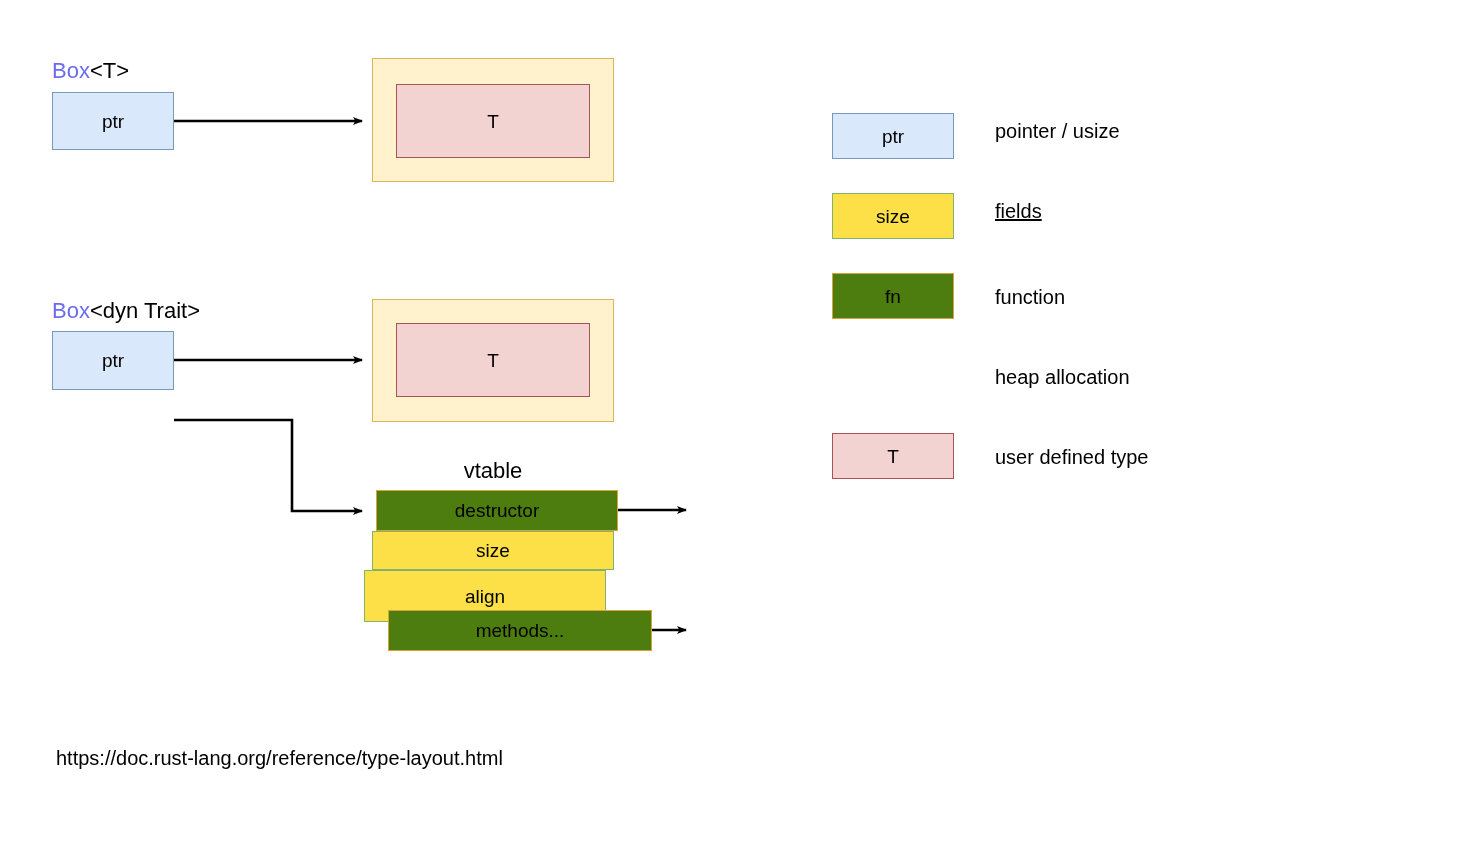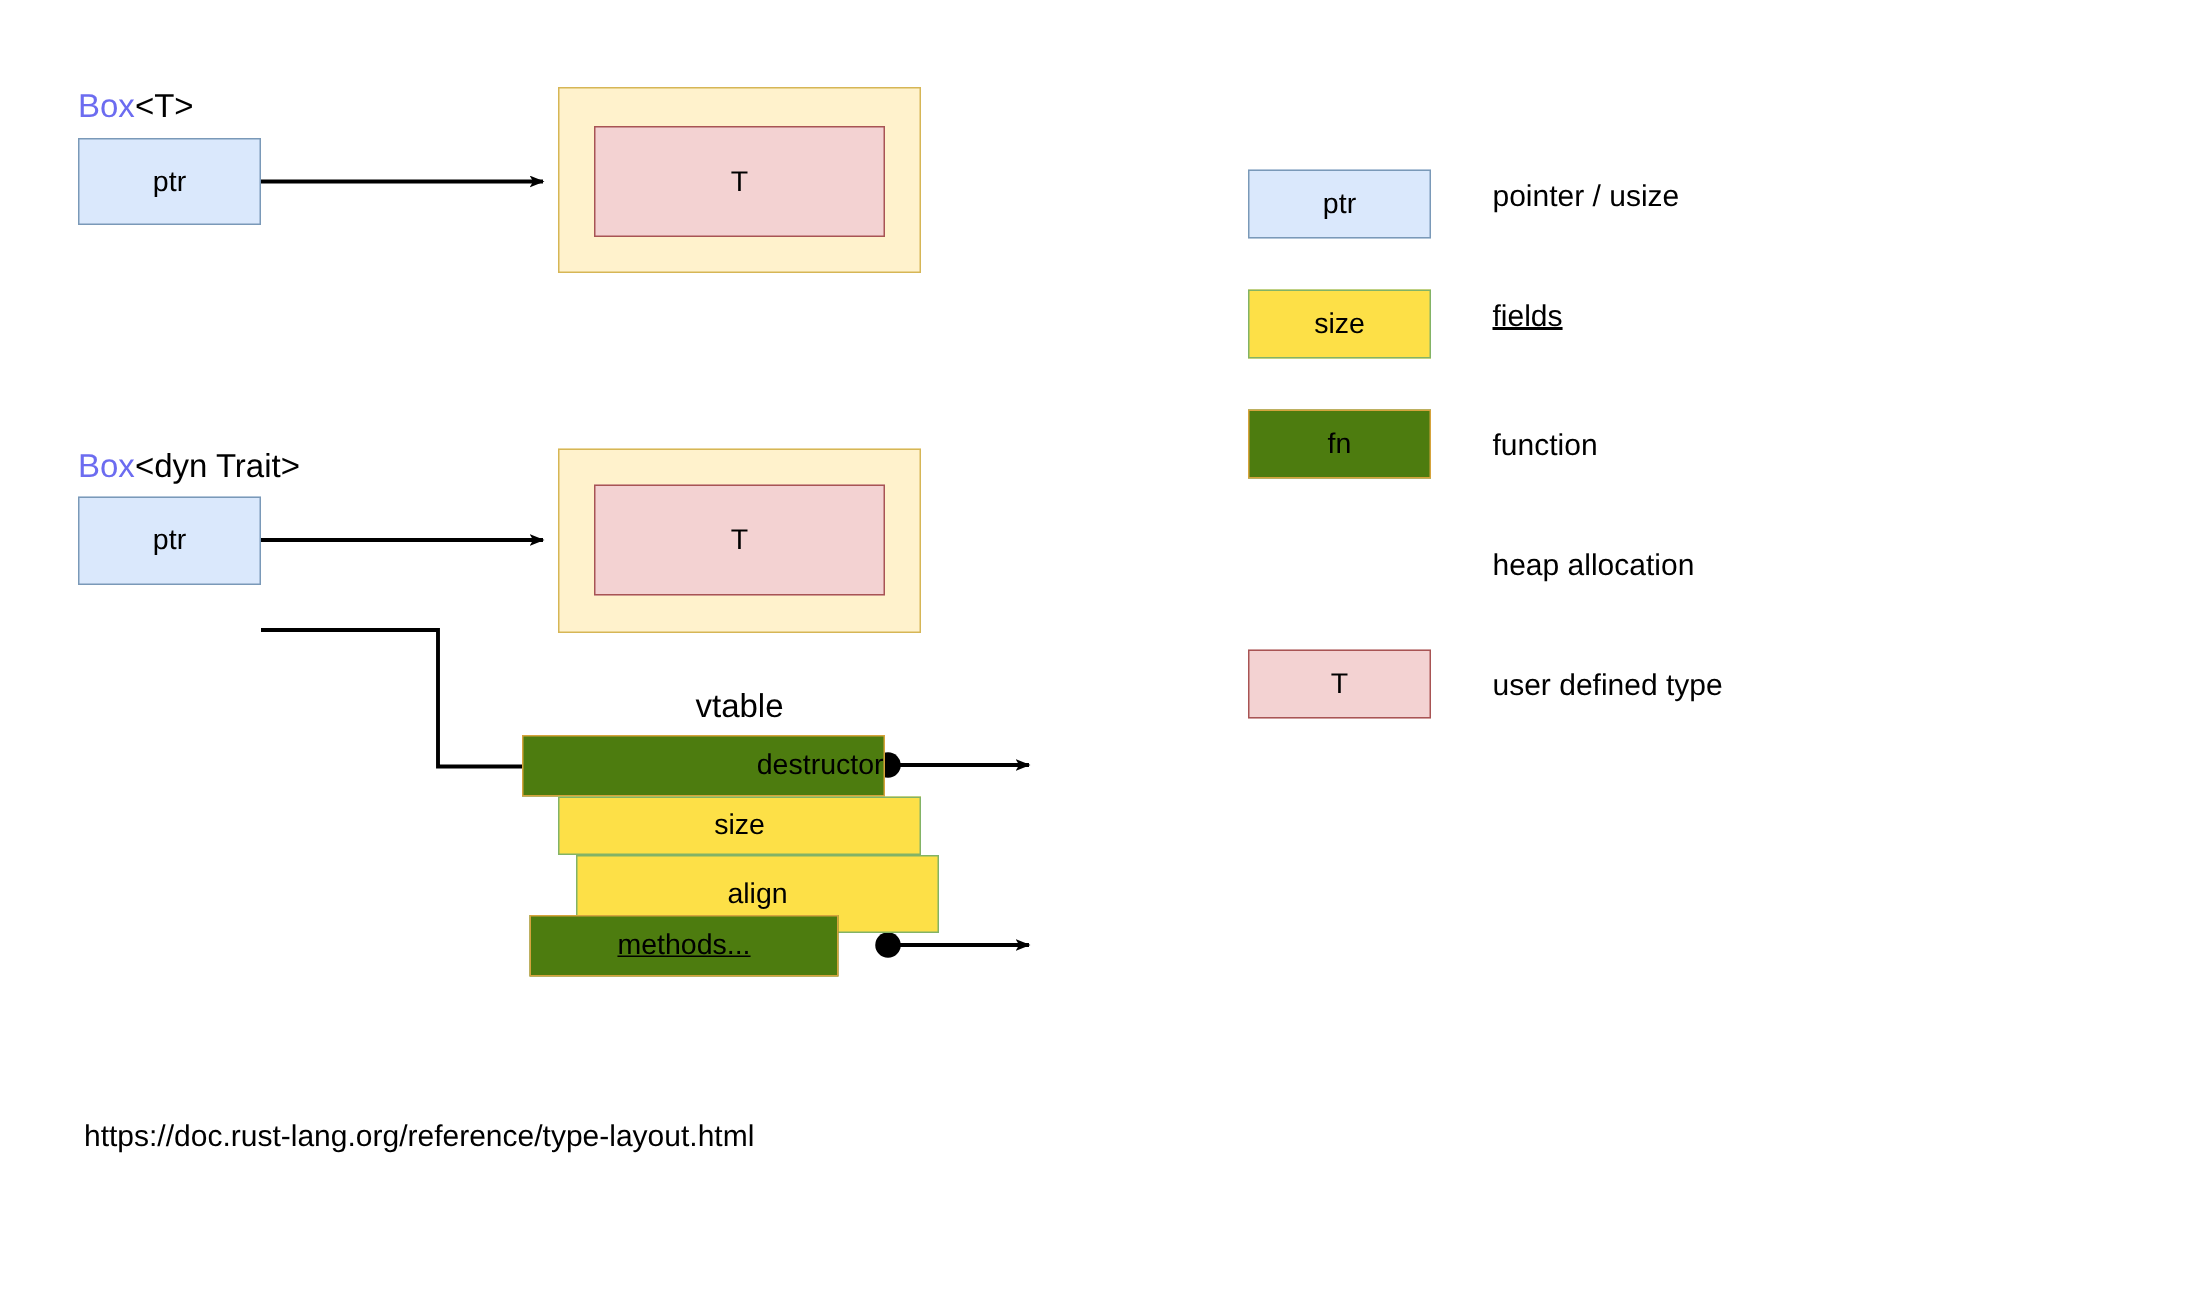--- a/index.html
+++ b/index.html
@@ -162,30 +162,30 @@
 
   <div class="box box-alloc" style="left:372px; top:299px; width:242px; height:123px;"></div>
   <div class="box box-type" style="left:396px; top:323px; width:194px; height:74px;">
     <span>T</span>
   </div>
 
   <div class="label label-center" style="left:372px; top:460px; width:242px;">
     <span>vtable</span>
   </div>
 
-  <div class="box box-fn" style="left:348px; top:490px; width:242px; height:41px;justify-content:flex-end;">
+  <div class="box box-fn" style="left:376px; top:490px; width:242px; height:41px;">
     <span>destructor</span>
   </div>
   <div class="box box-field" style="left:372px; top:531px; width:242px; height:39px;">
     <span>size</span>
   </div>
-  <div class="box box-field" style="left:384px; top:570px; width:242px; height:52px;">
+  <div class="box box-field" style="left:364px; top:570px; width:242px; height:52px;">
     <span>align</span>
   </div>
-  <div class="box box-fn" style="left:353px; top:610px; width:206px; height:41px;text-decoration:underline;">
+  <div class="box box-fn" style="left:388px; top:610px; width:264px; height:41px;">
     <span>methods...</span>
   </div>
 
   <div class="legend-swatch box-ptr" style="left:832px; top:113px; width:122px; height:46px;">
     <span>ptr</span>
   </div>
   <div class="legend-text" style="left:995px; top:121px;">
     <span>pointer / usize</span>
   </div>
 

